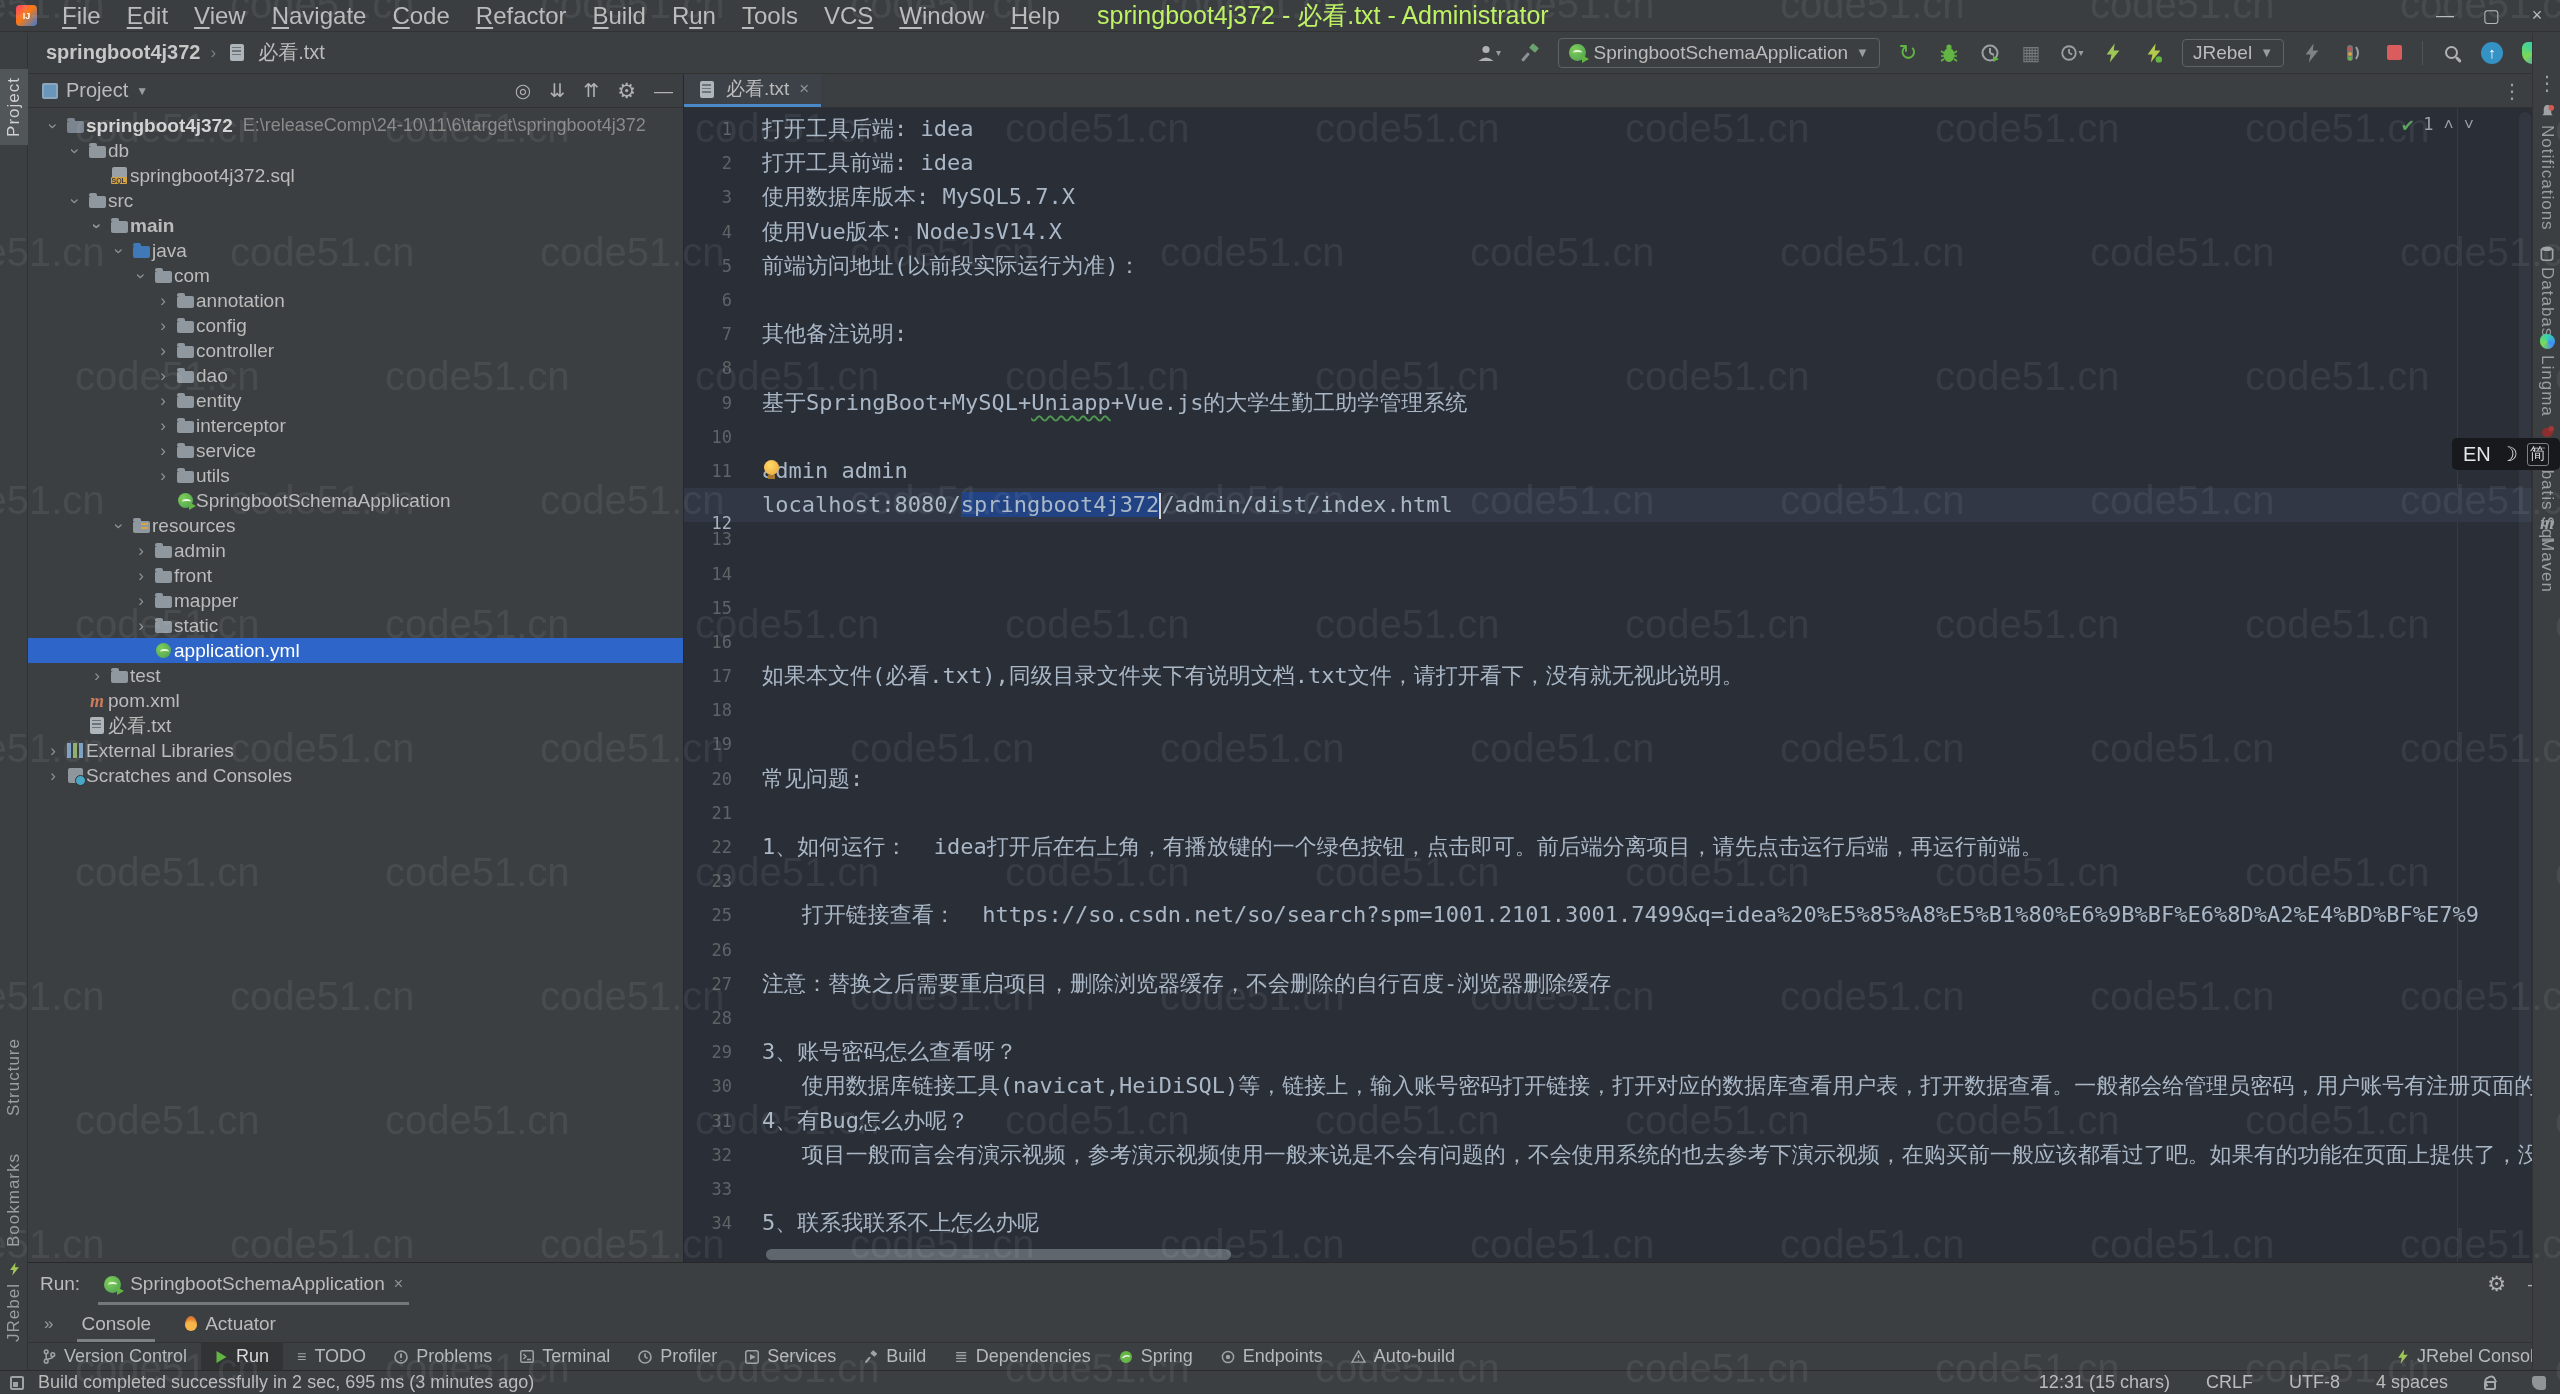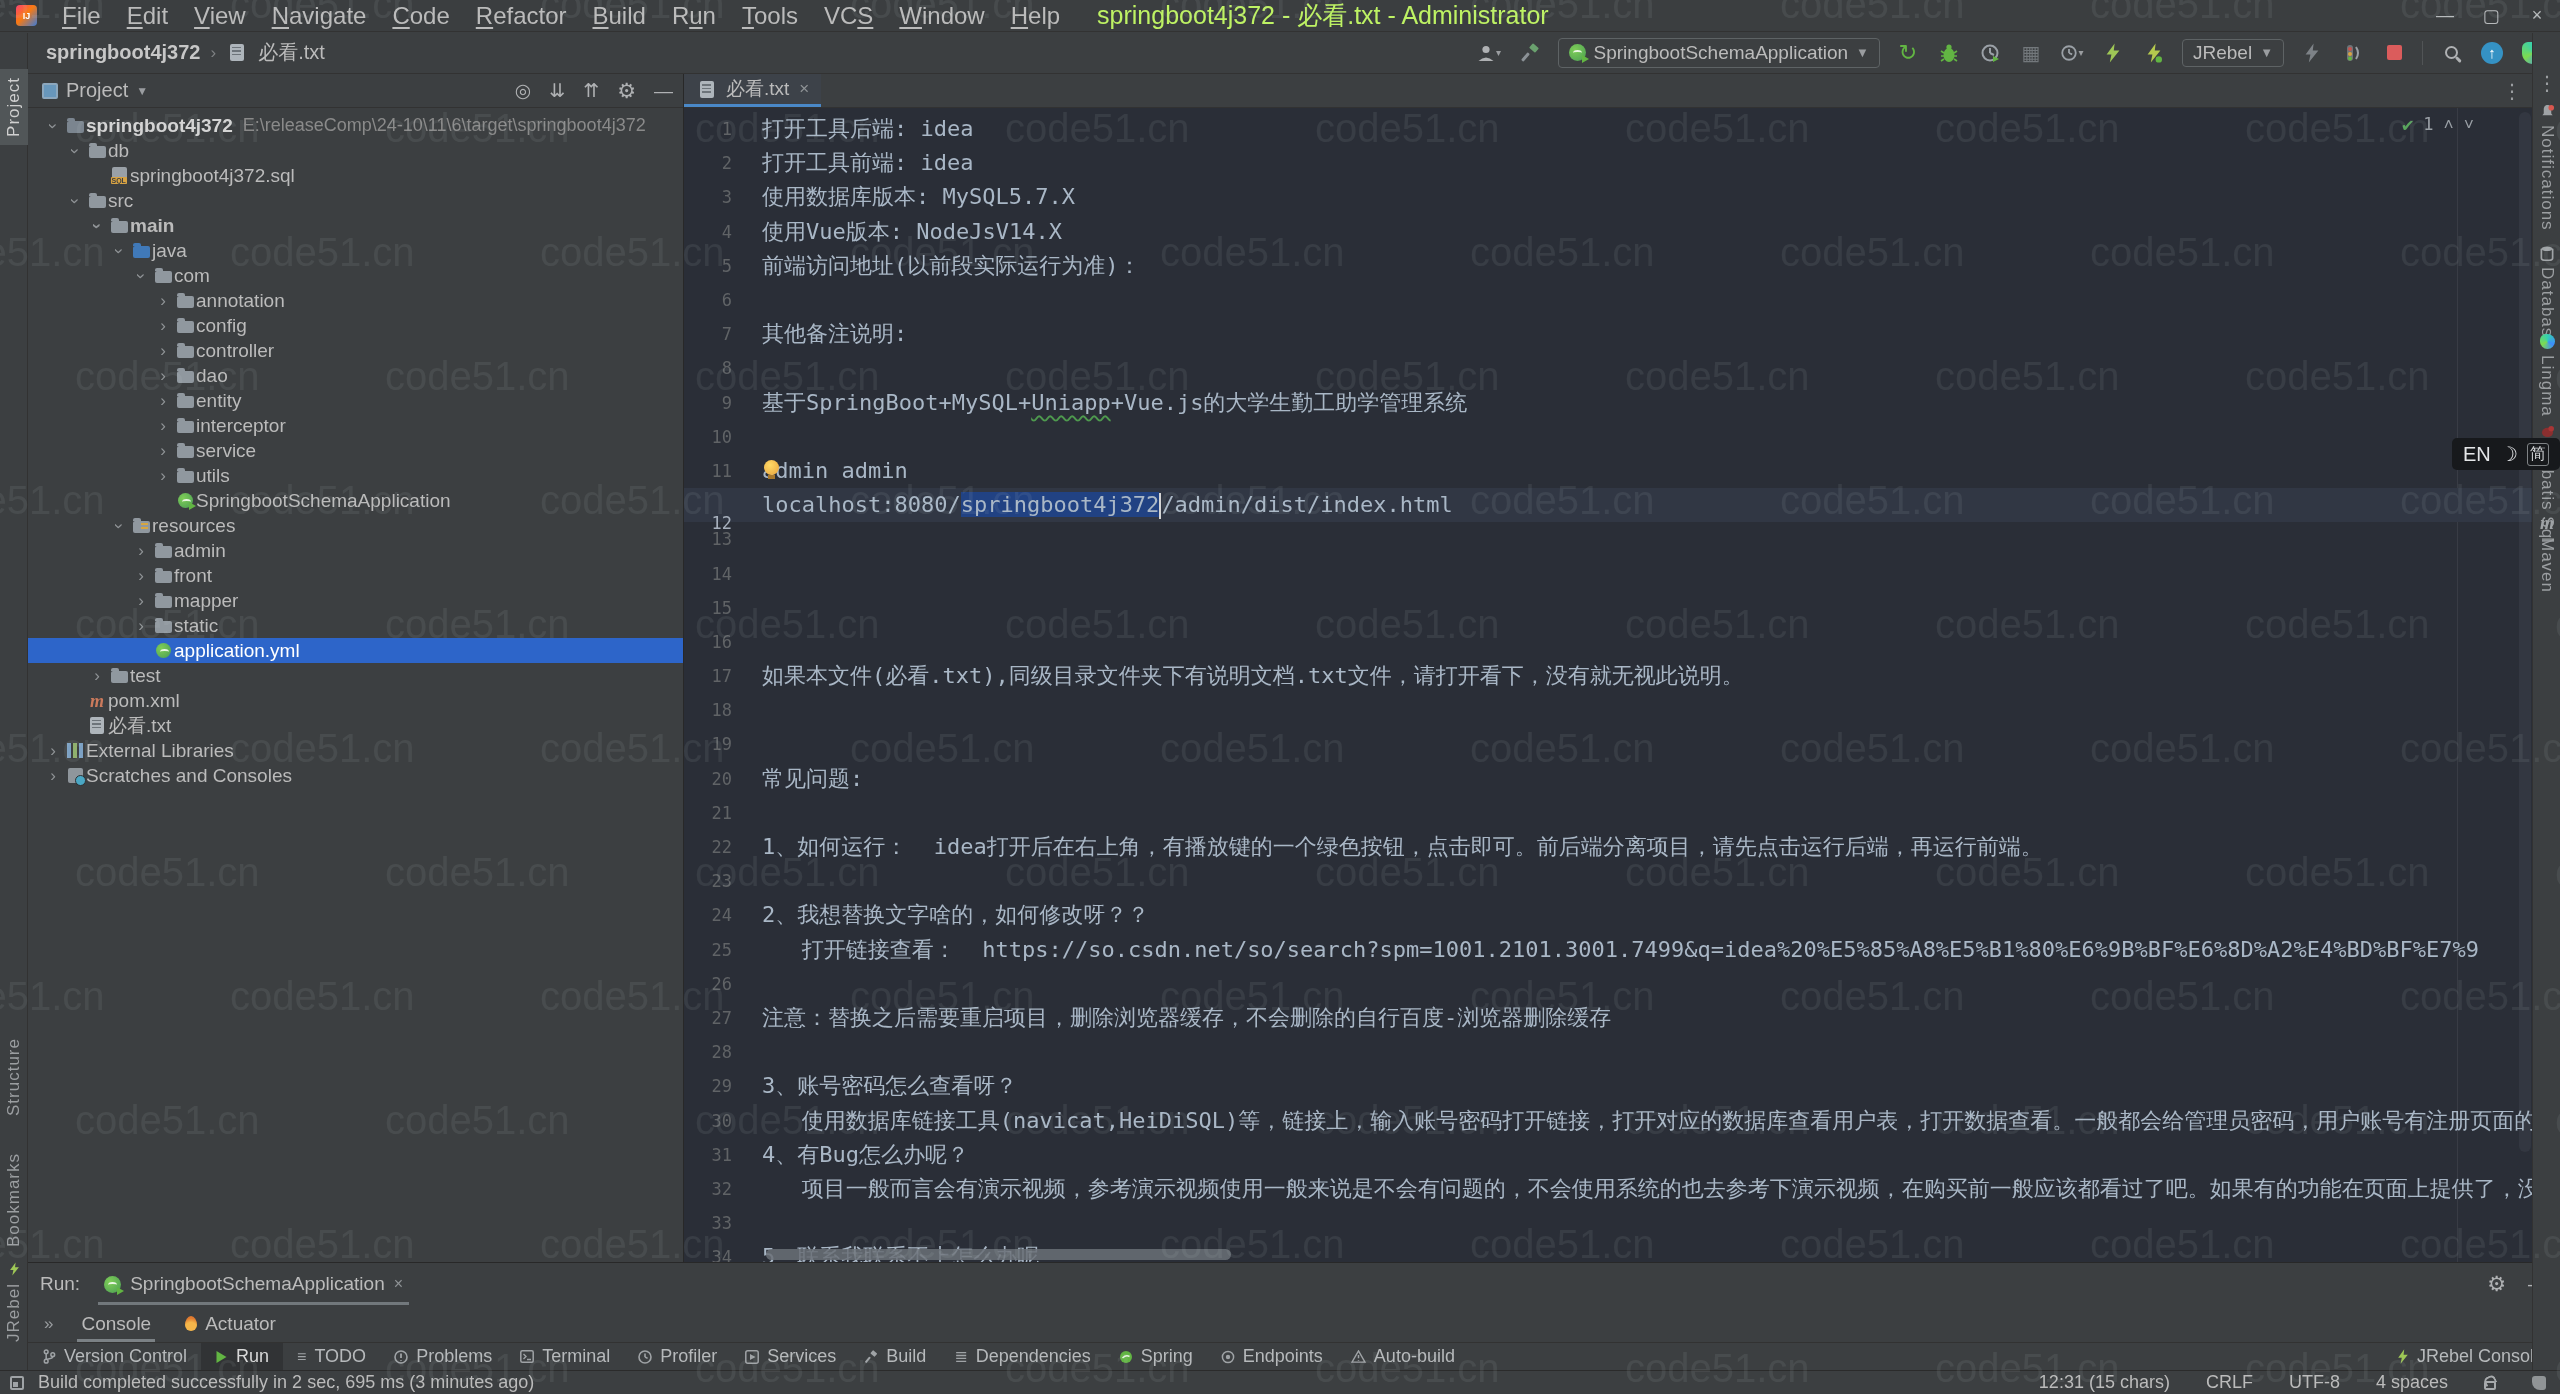--- a/index.html
+++ b/index.html
@@ -606,21 +606,20 @@
           <div class="eline"><span class="num">14</span><span class="code"></span></div>
           <div class="eline"><span class="num">15</span><span class="code"></span></div>
           <div class="eline"><span class="num">16</span><span class="code"></span></div>
           <div class="eline"><span class="num">17</span><span class="code">如果本文件(必看.txt),同级目录文件夹下有说明文档.txt文件，请打开看下，没有就无视此说明。</span></div>
           <div class="eline"><span class="num">18</span><span class="code"></span></div>
           <div class="eline"><span class="num">19</span><span class="code"></span></div>
           <div class="eline"><span class="num">20</span><span class="code">常见问题:</span></div>
           <div class="eline"><span class="num">21</span><span class="code"></span></div>
           <div class="eline"><span class="num">22</span><span class="code">1、如何运行：  idea打开后在右上角，有播放键的一个绿色按钮，点击即可。前后端分离项目，请先点击运行后端，再运行前端。</span></div>
           <div class="eline"><span class="num">23</span><span class="code"></span></div>
-          <div class="eline"><span class="num">24</span><span class="code">2、我想替换文字啥的，如何修改呀？？</span></div>
           <div class="eline"><span class="num">25</span><span class="code">   打开链接查看：  https://so.csdn.net/so/search?spm=1001.2101.3001.7499&amp;q=idea%20%E5%85%A8%E5%B1%80%E6%9B%BF%E6%8D%A2%E4%BD%BF%E7%9</span></div>
           <div class="eline"><span class="num">26</span><span class="code"></span></div>
           <div class="eline"><span class="num">27</span><span class="code">注意：替换之后需要重启项目，删除浏览器缓存，不会删除的自行百度-浏览器删除缓存</span></div>
           <div class="eline"><span class="num">28</span><span class="code"></span></div>
           <div class="eline"><span class="num">29</span><span class="code">3、账号密码怎么查看呀？</span></div>
           <div class="eline"><span class="num">30</span><span class="code">   使用数据库链接工具(navicat,HeiDiSQL)等，链接上，输入账号密码打开链接，打开对应的数据库查看用户表，打开数据查看。一般都会给管理员密码，用户账号有注册页面的</span></div>
           <div class="eline"><span class="num">31</span><span class="code">4、有Bug怎么办呢？</span></div>
           <div class="eline"><span class="num">32</span><span class="code">   项目一般而言会有演示视频，参考演示视频使用一般来说是不会有问题的，不会使用系统的也去参考下演示视频，在购买前一般应该都看过了吧。如果有的功能在页面上提供了，没有</span></div>
           <div class="eline"><span class="num">33</span><span class="code"></span></div>
           <div class="eline"><span class="num">34</span><span class="code">5、联系我联系不上怎么办呢</span></div>

